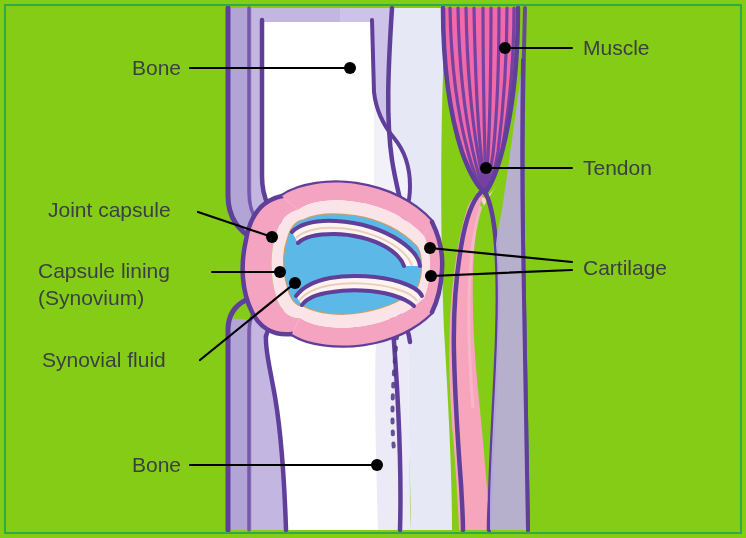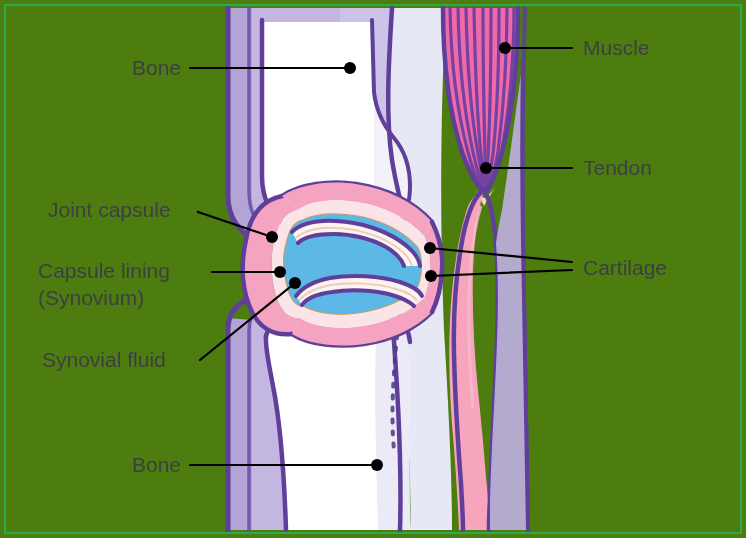--- a/index.html
+++ b/index.html
@@ -4,21 +4,21 @@
 <style>
   html, body {
     margin: 0;
     padding: 0;
     background: #ffffff;
   }
   #page {
     position: relative;
     width: 746px;
     height: 538px;
-    background: #4d7c0f;
+    background: #84cc16;
     box-sizing: border-box;
     overflow: hidden;
     font-family: "Liberation Sans", sans-serif;
   }
   #frame-border {
     position: absolute;
     left: 4px;
     top: 4px;
     width: 738px;
     height: 530px;

